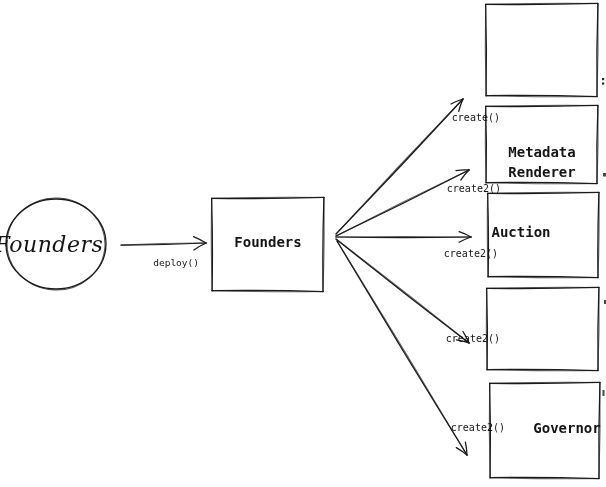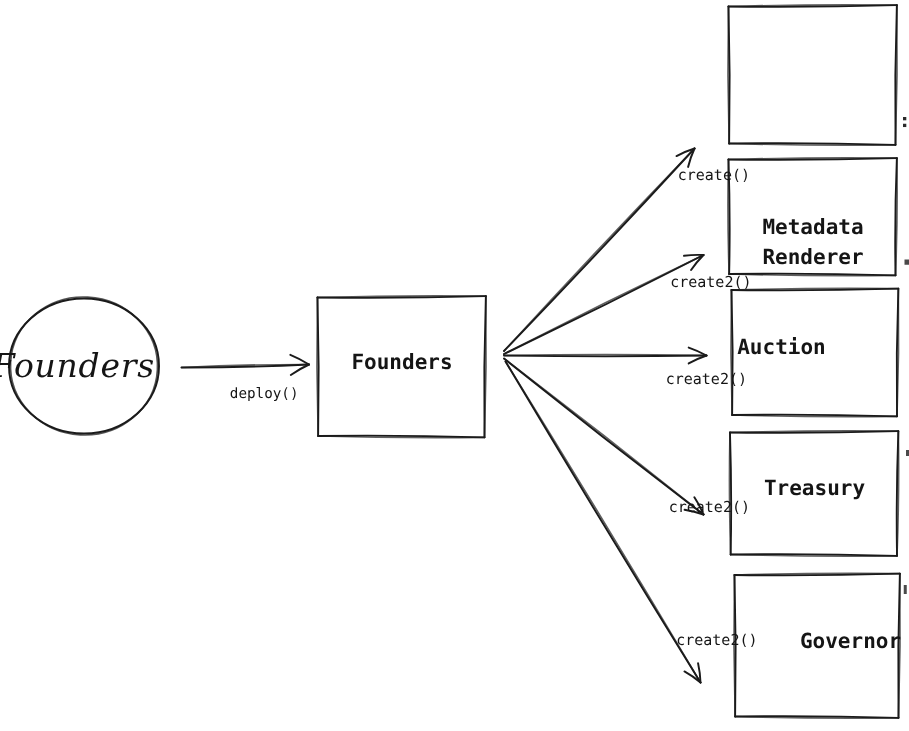--- a/index.html
+++ b/index.html
@@ -145,21 +145,20 @@
   <div class="box-label" style="left:213px;top:197px;width:110px;height:95px;">Founders</div>
 
 
   <div class="box-label" style="left:487px;top:105px;width:110px;height:79px;flex-direction:column;margin-top:20px;">
     <span>Metadata</span>
     <span>Renderer</span>
   </div>
 
   <div class="box-label" style="left:472px;top:192px;width:98px;height:86px;">Auction</div>
 
-  <div class="box-label" style="left:488px;top:287px;width:110px;height:84px;">Treasury</div>
 
   <div class="box-label" style="left:505px;top:382px;width:124px;height:97px;">Governor</div>
 
   <div class="edge-label small" style="left:115px;top:221px;">deploy()</div>
   <div class="edge-label" style="left:416px;top:76px;">create()</div>
   <div class="edge-label" style="left:417px;top:147px;">create2()</div>
   <div class="edge-label" style="left:414px;top:212px;">create2()</div>
   <div class="edge-label" style="left:416px;top:297px;">create2()</div>
   <div class="edge-label" style="left:421px;top:386px;">create2()</div>
 </div>

